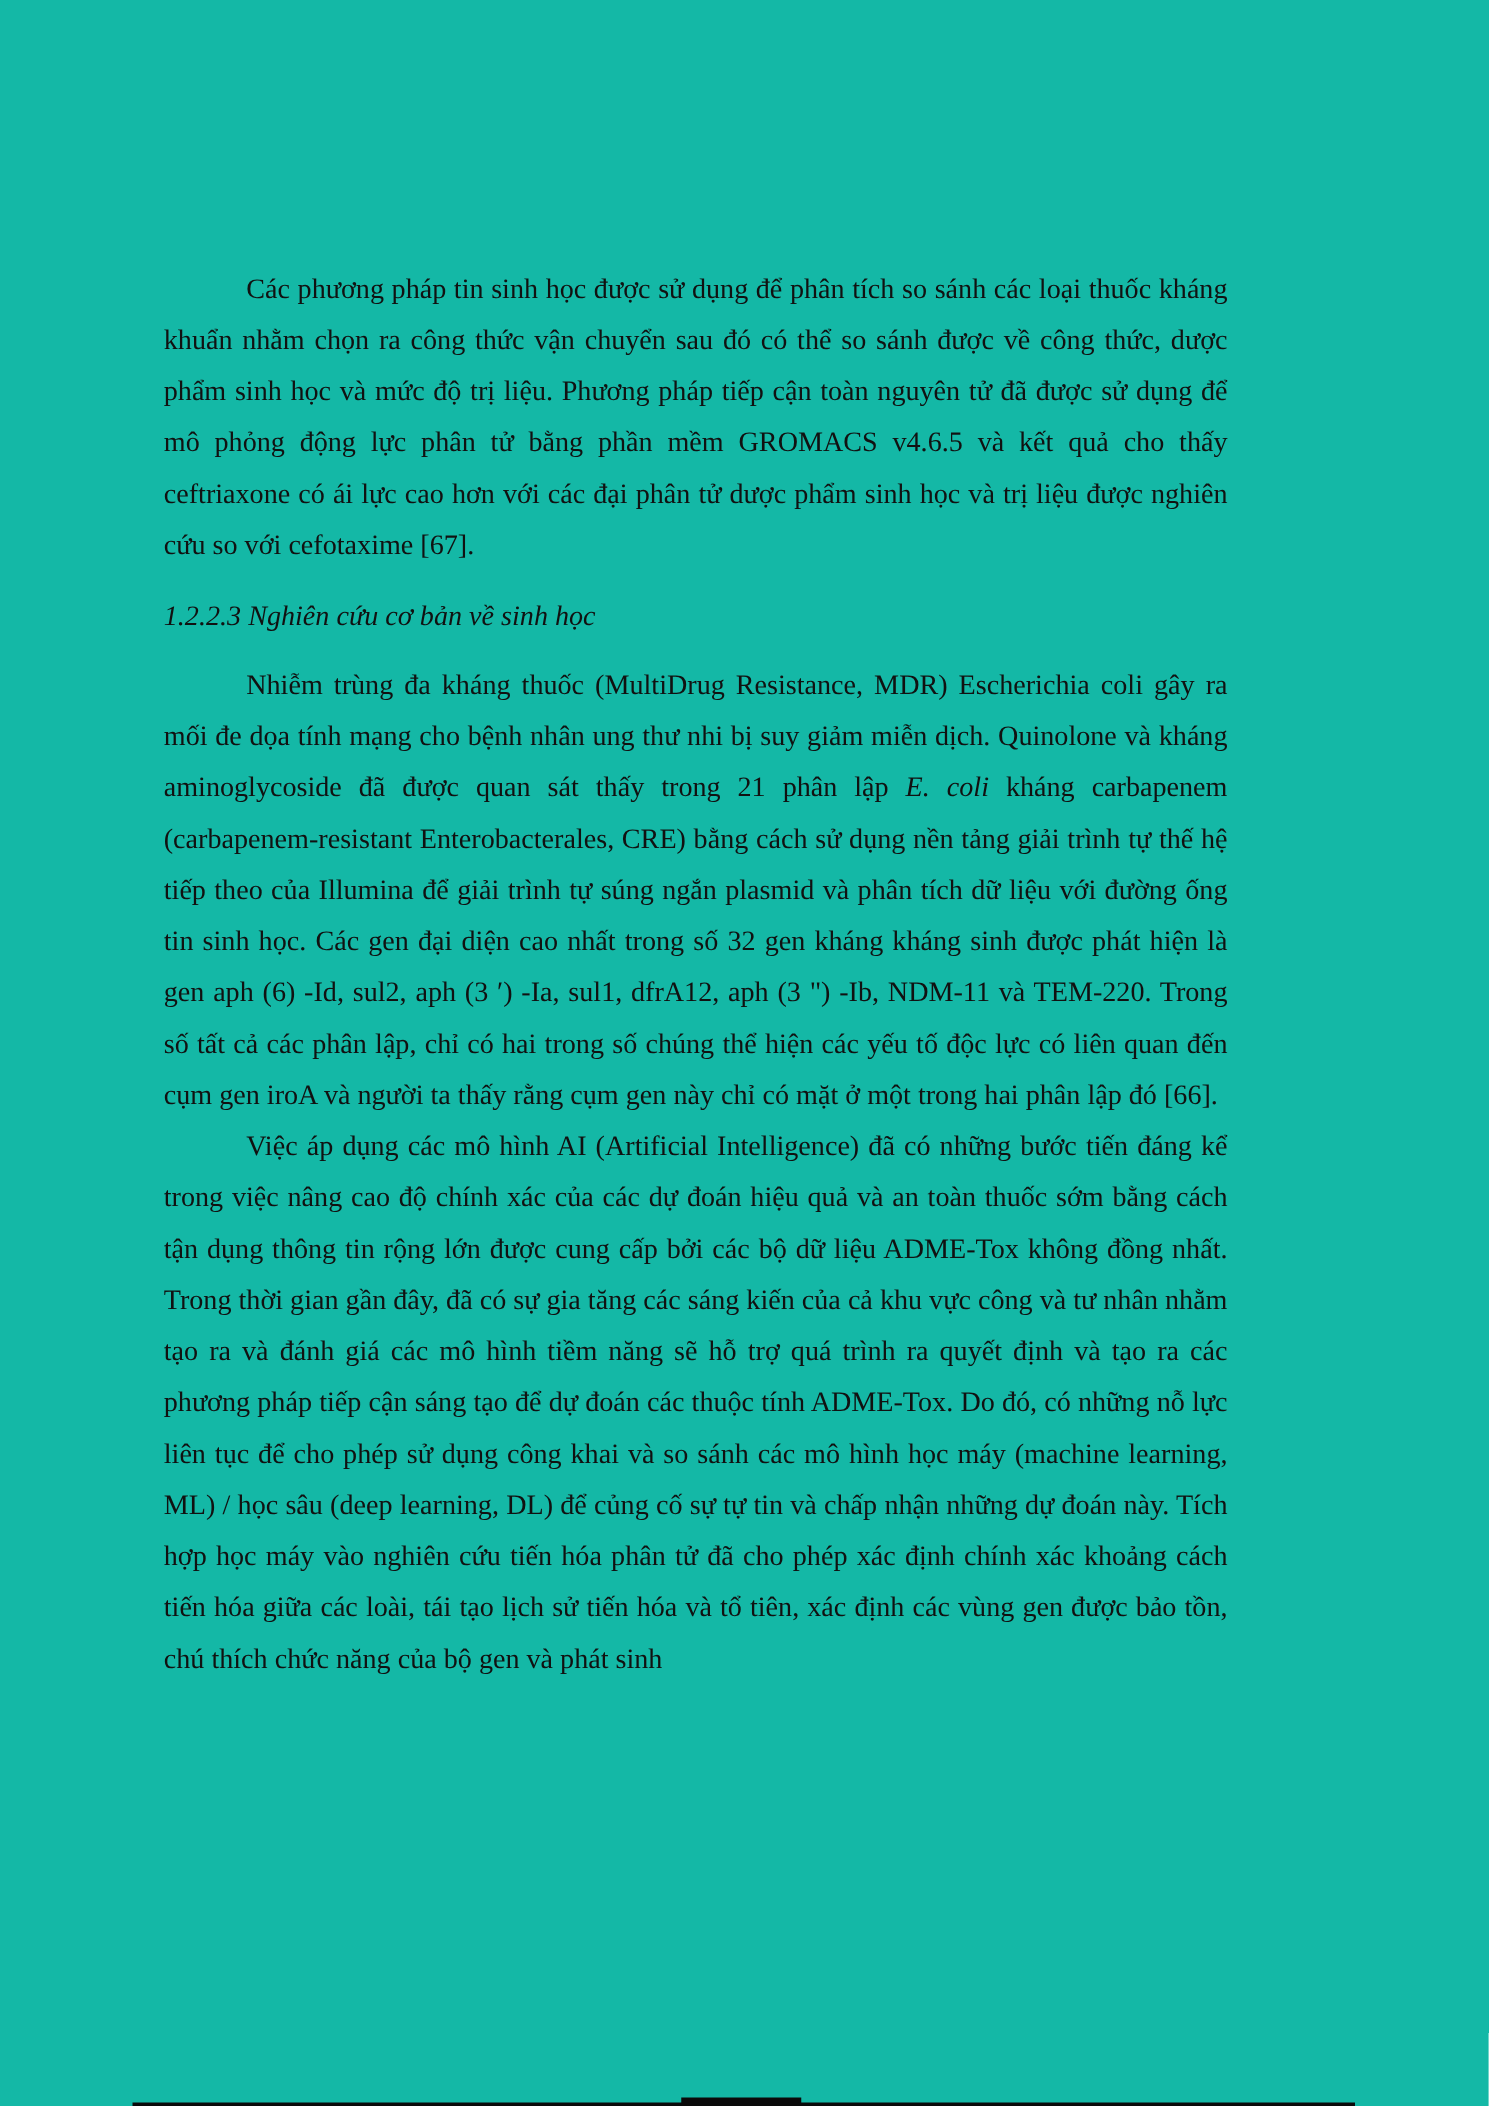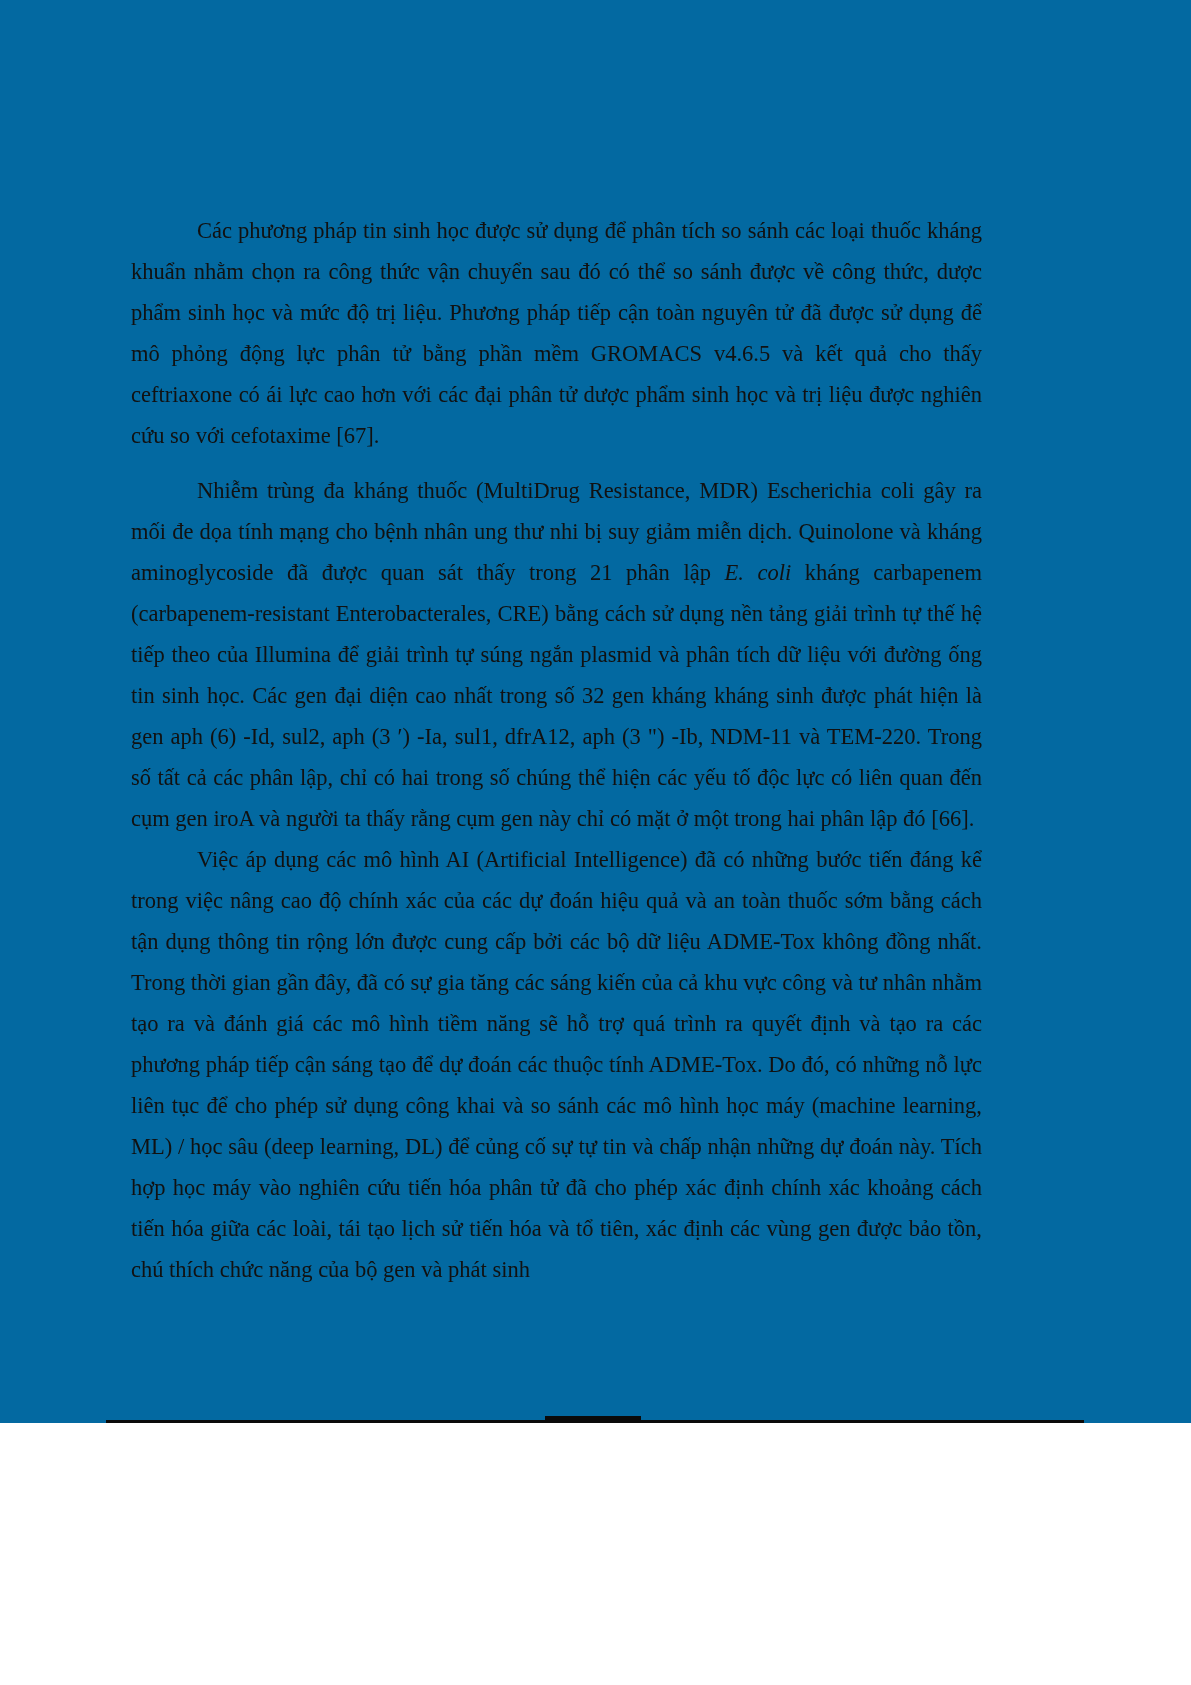--- a/index.html
+++ b/index.html
@@ -3,22 +3,22 @@
 <meta charset="utf-8">
 <style>
   html, body {
     margin: 0;
     padding: 0;
     background: #ffffff;
   }
   .page {
     position: relative;
     width: 1191px;
-    height: 1423px;
-    background: #0369a1;
+    height: 1685px;
+    background: #14b8a6;
     overflow: hidden;
     font-family: "Liberation Serif", "DejaVu Serif", serif;
     color: #111111;
   }
   .content {
     position: absolute;
     left: 131px;
     top: 210px;
     width: 851px;
   }
@@ -59,20 +59,21 @@
   }
 </style>
 </head>
 <body>
 
 <div class="page">
   <div class="content">
 
     <p class="body-par par-1">Các phương pháp tin sinh học được sử dụng để phân tích so sánh các loại thuốc kháng khuẩn nhằm chọn ra công thức vận chuyển sau đó có thể so sánh được về công thức, dược phẩm sinh học và mức độ trị liệu. Phương pháp tiếp cận toàn nguyên tử đã được sử dụng để mô phỏng động lực phân tử bằng phần mềm GROMACS v4.6.5 và kết quả cho thấy ceftriaxone có ái lực cao hơn với các đại phân tử dược phẩm sinh học và trị liệu được nghiên cứu so với cefotaxime [67].</p>
 
+    <p class="section-heading">1.2.2.3 Nghiên cứu cơ bản về sinh học</p>
 
     <p class="body-par par-2"><span>Nhiễm trùng đa kháng thuốc (MultiDrug Resistance, MDR) Escherichia coli gây ra mối đe dọa tính mạng cho bệnh nhân ung thư nhi bị suy giảm miễn dịch. Quinolone và kháng aminoglycoside đã được quan sát thấy trong 21 phân lập </span><span class="italic-run">E. coli</span><span> kháng carbapenem (carbapenem-resistant Enterobacterales, CRE) bằng cách sử dụng nền tảng giải trình tự thế hệ tiếp theo của Illumina để giải trình tự súng ngắn plasmid và phân tích dữ liệu với đường ống tin sinh học. Các gen đại diện cao nhất trong số 32 gen kháng kháng sinh được phát hiện là gen aph (6) -Id, sul2, aph (3 ′) -Ia, sul1, dfrA12, aph (3 ") -Ib, NDM-11 và TEM-220. Trong số tất cả các phân lập, chỉ có hai trong số chúng thể hiện các yếu tố độc lực có liên quan đến cụm gen iroA và người ta thấy rằng cụm gen này chỉ có mặt ở một trong hai phân lập đó [66].</span></p>
 
     <p class="body-par par-3">Việc áp dụng các mô hình AI (Artificial Intelligence) đã có những bước tiến đáng kể trong việc nâng cao độ chính xác của các dự đoán hiệu quả và an toàn thuốc sớm bằng cách tận dụng thông tin rộng lớn được cung cấp bởi các bộ dữ liệu ADME-Tox không đồng nhất. Trong thời gian gần đây, đã có sự gia tăng các sáng kiến của cả khu vực công và tư nhân nhằm tạo ra và đánh giá các mô hình tiềm năng sẽ hỗ trợ quá trình ra quyết định và tạo ra các phương pháp tiếp cận sáng tạo để dự đoán các thuộc tính ADME-Tox. Do đó, có những nỗ lực liên tục để cho phép sử dụng công khai và so sánh các mô hình học máy (machine learning, ML) / học sâu (deep learning, DL) để củng cố sự tự tin và chấp nhận những dự đoán này. Tích hợp học máy vào nghiên cứu tiến hóa phân tử đã cho phép xác định chính xác khoảng cách tiến hóa giữa các loài, tái tạo lịch sử tiến hóa và tổ tiên, xác định các vùng gen được bảo tồn, chú thích chức năng của bộ gen và phát sinh</p>
 
   </div>
 
   <div class="bottom-tab"></div>
   <div class="bottom-line"></div>
 </div>

